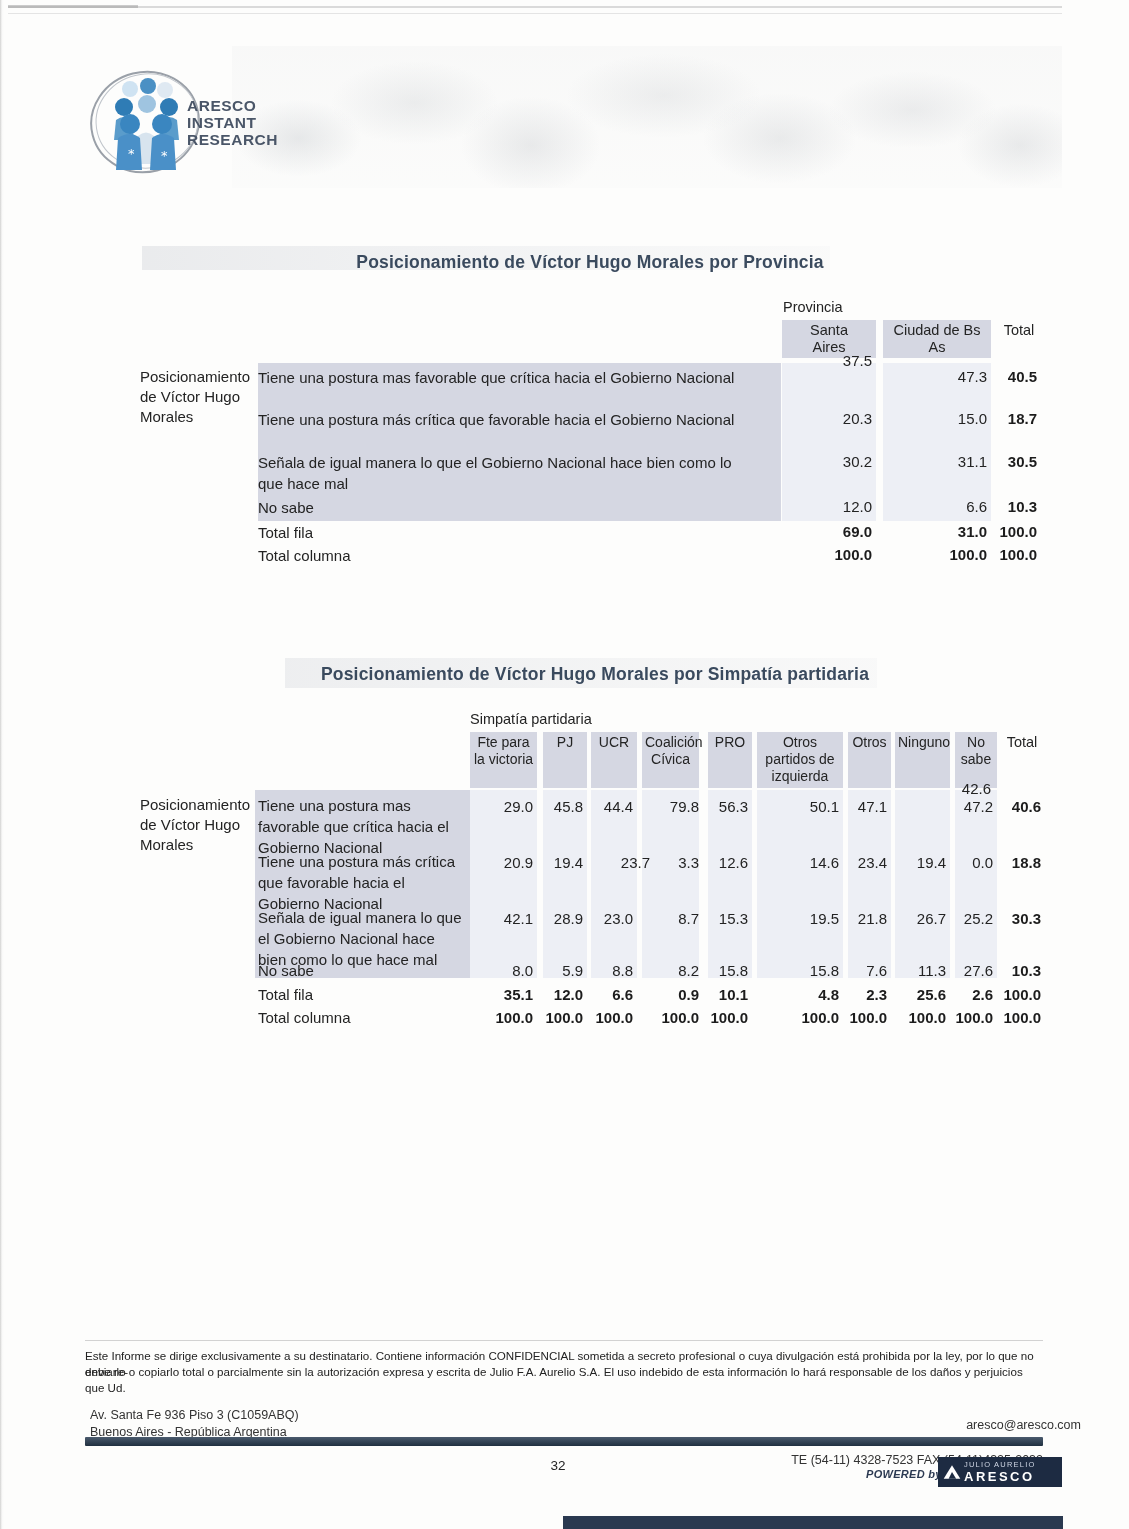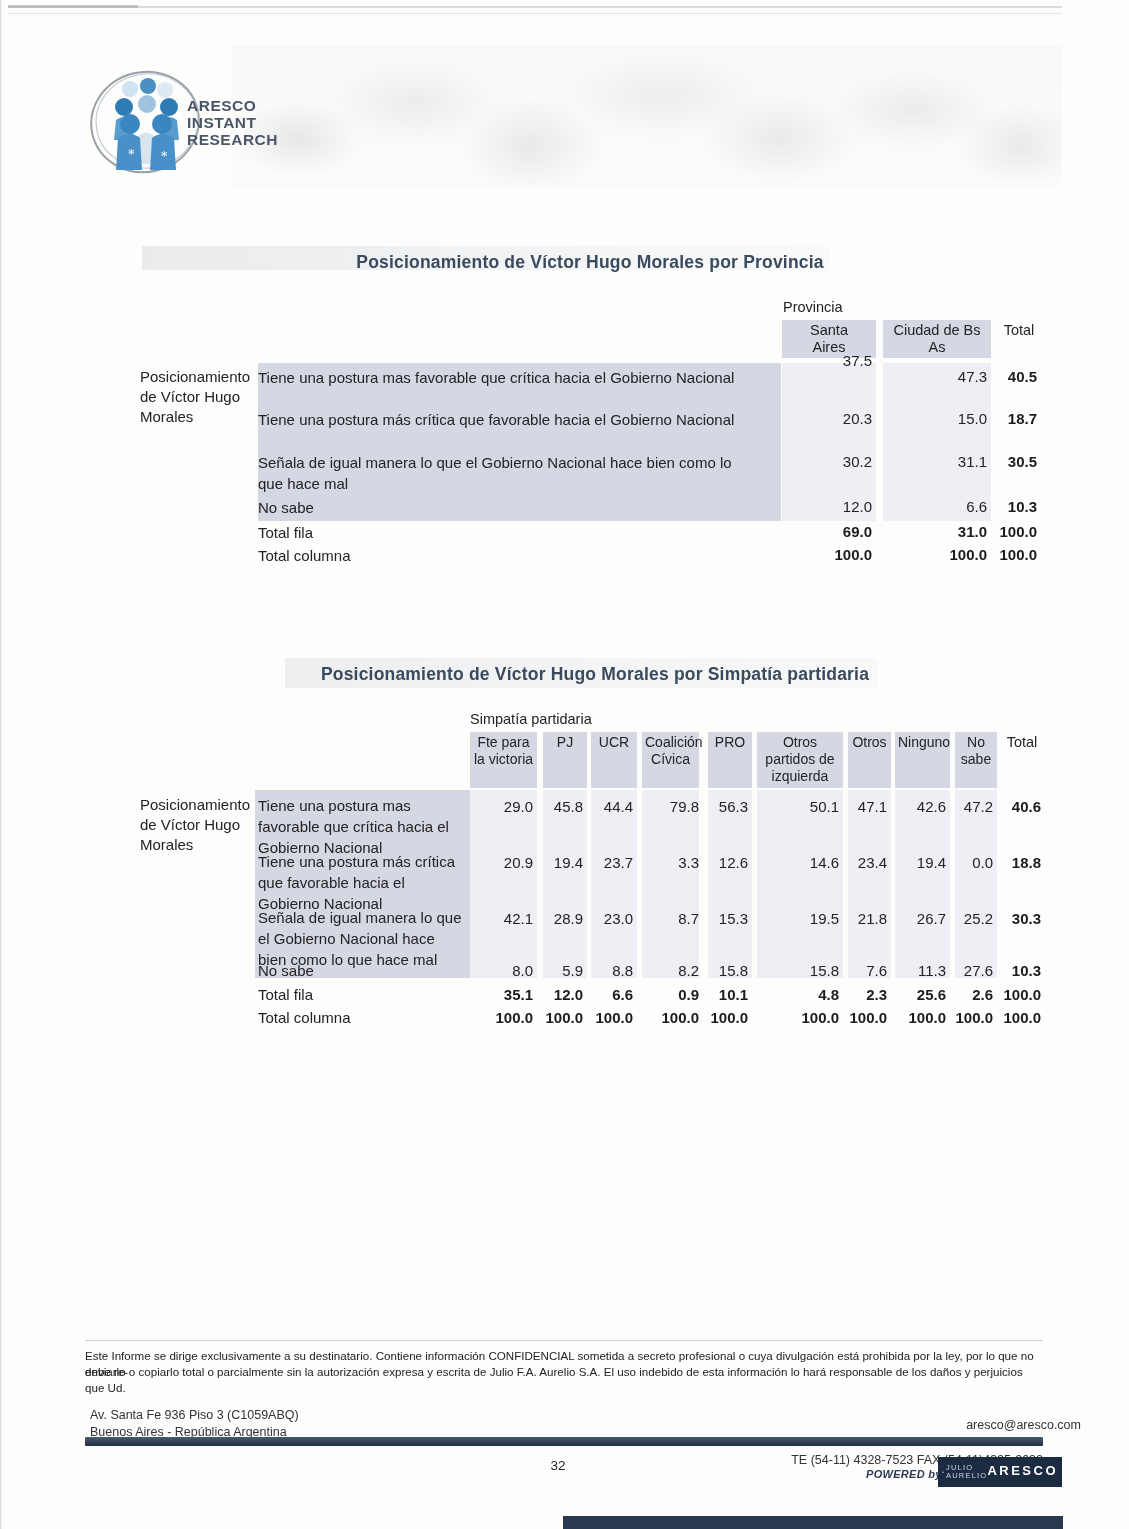--- a/index.html
+++ b/index.html
@@ -68,21 +68,21 @@
   .grp{left:140px;width:114px;font-size:15px;line-height:20px;color:#232323;}
   
   .disc-line{left:85px;width:958px;font-size:11.6px;color:#222;line-height:16px;}
   .rule-thin{left:85px;top:1340px;width:958px;height:1px;background:#d2d2d2;}
   .addr{font-size:12.5px;color:#333;line-height:17px;}
   .contact{font-size:12.5px;color:#333;text-align:right;line-height:17px;}
   .navy-bar{left:85px;top:1437px;width:958px;height:9px;background:linear-gradient(#4a5a6d,#203040);border-radius:1px;}
   .page-num{left:535px;top:1458px;width:46px;text-align:center;font-size:13.5px;color:#232323;}
   .powered-label{left:866px;top:1468px;font-size:11px;font-weight:bold;font-style:italic;color:#2c3a52;letter-spacing:.3px;}
   .powered-box{left:938px;top:1457px;width:124px;height:30px;background:#1d2b42;display:flex;align-items:center;box-sizing:border-box;padding:2px 4px;}
-  .powered-texts{display:flex;flex-direction:row;line-height:1;margin-left:2px;}
+  .powered-texts{display:flex;flex-direction:column;line-height:1;margin-left:2px;}
   .powered-top{font-size:7.5px;color:#cfd6e4;letter-spacing:1.2px;margin-bottom:1px;}
   .powered-bottom{font-size:13px;font-weight:bold;color:#ffffff;letter-spacing:2.5px;}
   .bottom-bar{left:563px;top:1516px;width:500px;height:13px;background:#2a3950;}
 </style>
 </head>
 <body>
 
 <div class="page">
 
   <div class="abs left-edge"></div>
@@ -191,28 +191,28 @@
   <div class="abs grp" style="top:795px;">Posicionamiento de Víctor Hugo Morales</div>
 
   <div class="abs lbl rowlbl2" style="top:795px;">Tiene una postura mas favorable que crítica hacia el Gobierno Nacional</div>
   <div class="abs num d0" style="top:798px;">29.0</div>
   <div class="abs num d1" style="top:798px;">45.8</div>
   <div class="abs num d2" style="top:798px;">44.4</div>
   <div class="abs num d3" style="top:798px;">79.8</div>
   <div class="abs num d4" style="top:798px;">56.3</div>
   <div class="abs num d5" style="top:798px;">50.1</div>
   <div class="abs num d6" style="top:798px;">47.1</div>
-  <div class="abs num d7" style="top:798px;">42.6</div>
+  <div class="abs num d7" style="top:780px;margin-left:45px;">42.6</div>
   <div class="abs num d8" style="top:798px;">47.2</div>
   <div class="abs num d9 bold" style="top:798px;">40.6</div>
 
   <div class="abs lbl rowlbl2" style="top:851px;">Tiene una postura más crítica que favorable hacia el Gobierno Nacional</div>
   <div class="abs num d0" style="top:854px;">20.9</div>
   <div class="abs num d1" style="top:854px;">19.4</div>
-  <div class="abs num d2" style="top:854px;">23.7</div>
+  <div class="abs num d2" style="top:854px;padding-left:17px;">23.7</div>
   <div class="abs num d3" style="top:854px;">3.3</div>
   <div class="abs num d4" style="top:854px;">12.6</div>
   <div class="abs num d5" style="top:854px;">14.6</div>
   <div class="abs num d6" style="top:854px;">23.4</div>
   <div class="abs num d7" style="top:854px;">19.4</div>
   <div class="abs num d8" style="top:854px;">0.0</div>
   <div class="abs num d9 bold" style="top:854px;">18.8</div>
 
   <div class="abs lbl rowlbl2" style="top:907px;">Señala de igual manera lo que el Gobierno Nacional hace bien como lo que hace mal</div>
   <div class="abs num d0" style="top:910px;">42.1</div>

